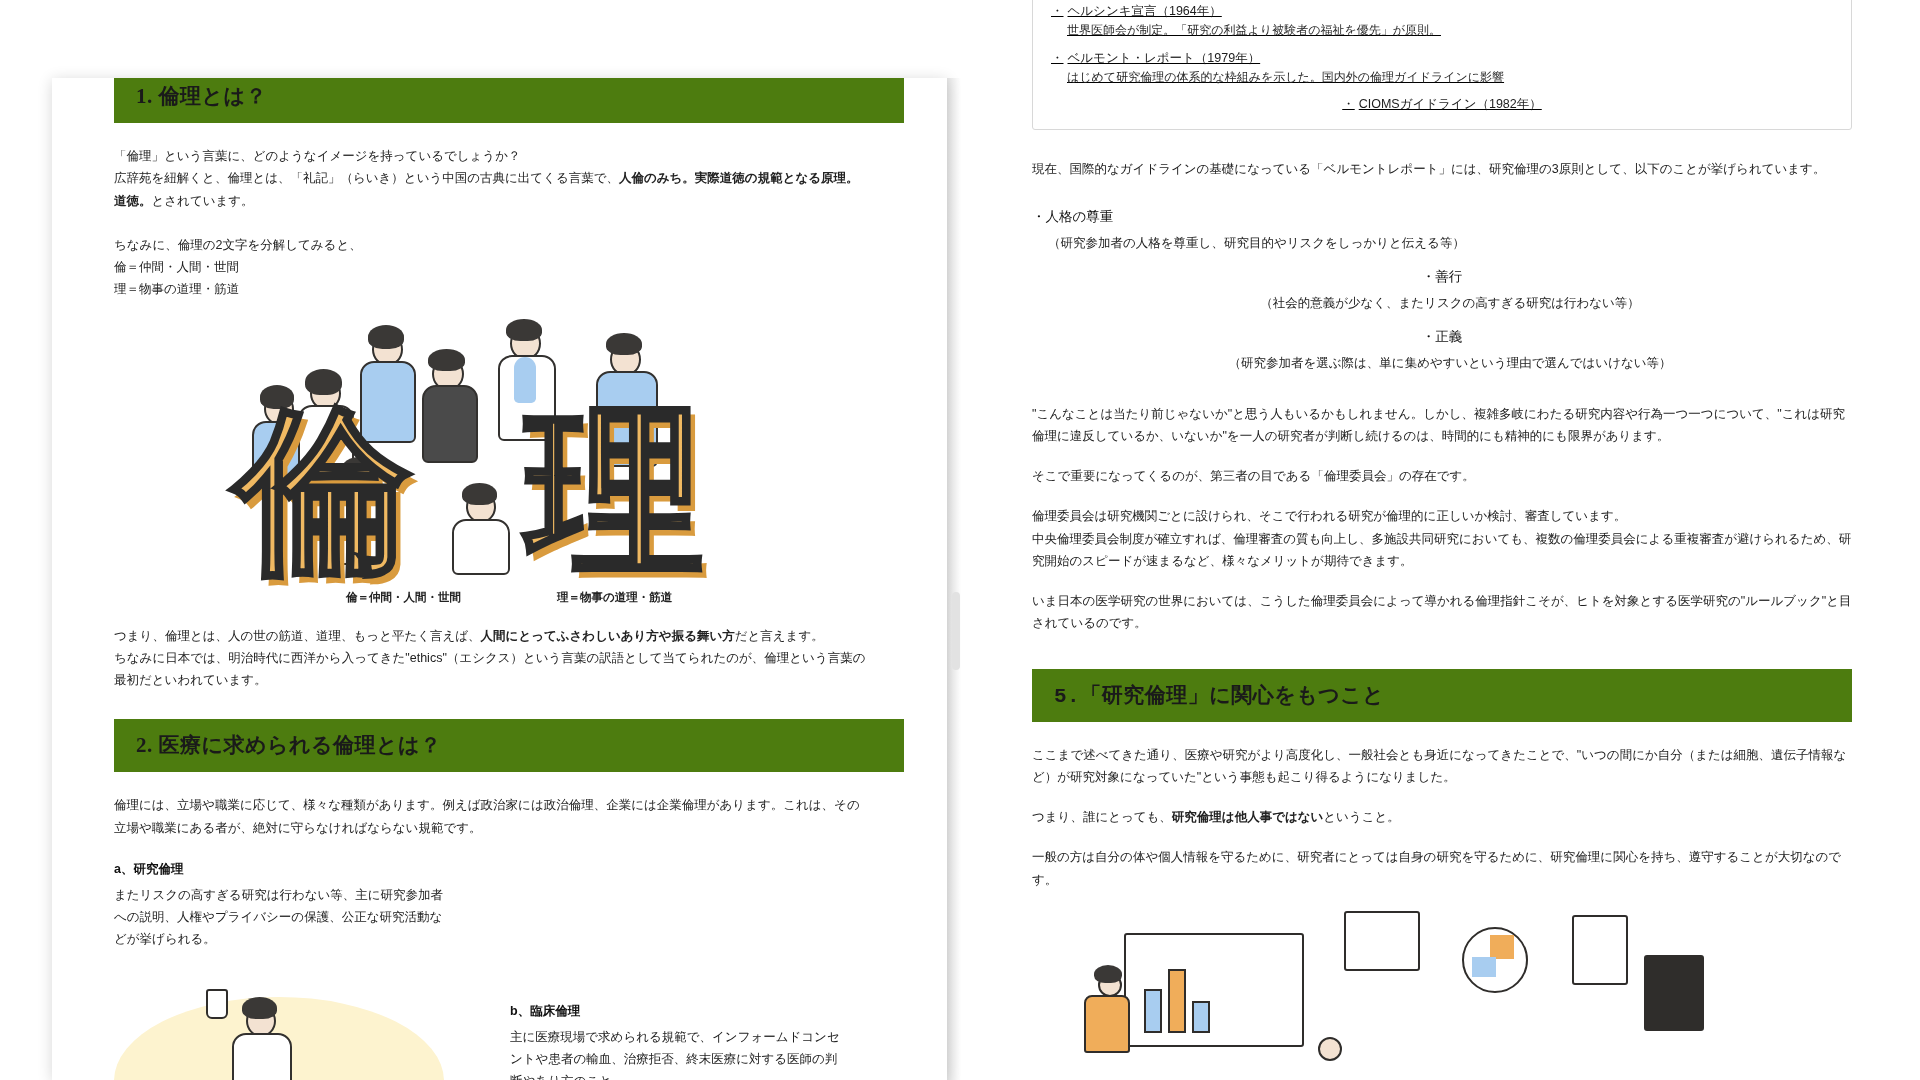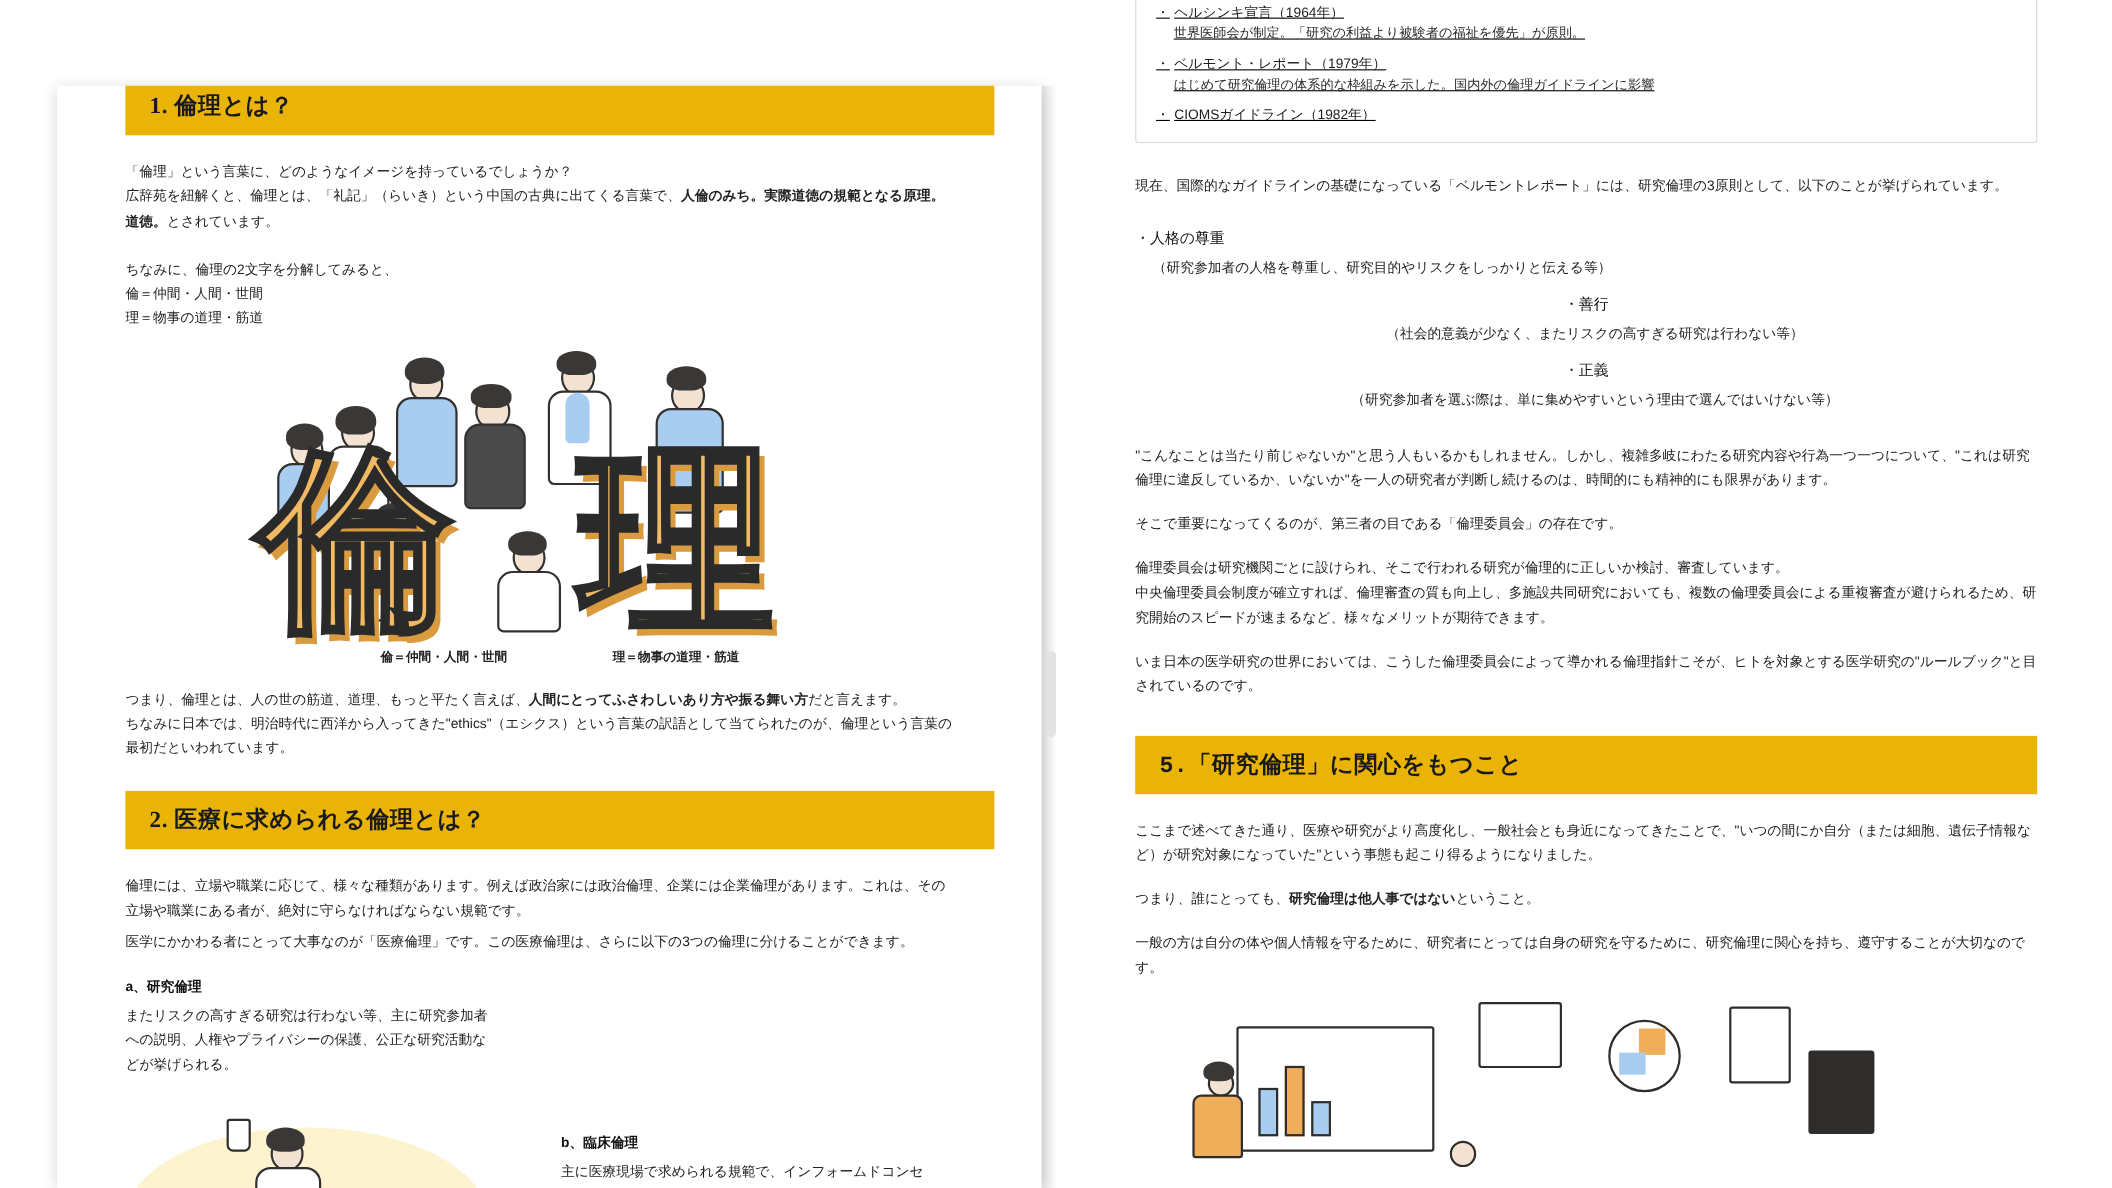--- a/index.html
+++ b/index.html
@@ -50,21 +50,21 @@
   }
   .right-inner {
     position: absolute;
     left: 22px;
     top: 0;
     width: 820px;
   }
 
   
   .sec-head {
-    background: #eab308;
+    background: #4d7c0f;
     padding: 12px 16px 13px 22px;
     font-size: 21px;
     font-weight: bold;
     color: #1a1a1a;
     font-family: "Liberation Serif", "DejaVu Serif", serif;
     letter-spacing: 0.5px;
   }
   .para {
     font-size: 12.5px;
     line-height: 1.78;
@@ -96,21 +96,21 @@
     padding: 0;
     list-style: none;
     text-decoration: underline;
   }
   .box li {
     font-size: 12.5px;
     line-height: 1.62;
     margin-bottom: 7px;
     color: #1d1d1d;
   }
-  .box li:last-child { margin-bottom: 0; }
+  .box li:last-child { margin-bottom: 0; text-align: center; }
   .box li .dot { margin-right: 4px; }
   .box li .sub {
     display: block;
     padding-left: 16px;
     font-size: 12px;
     color: #2a2a2a;
   }
 
   
   .mt6 { margin-top: 6px; }
@@ -318,23 +318,20 @@
         <p class="para">
           <span>つまり、倫理とは、人の世の筋道、道理、もっと平たく言えば、</span><span class="b">人間にとってふさわしいあり方や振る舞い方</span><span>だと言えます。</span><br>
           <span>ちなみに日本では、明治時代に西洋から入ってきた"ethics"（エシクス）という言葉の訳語として当てられたのが、倫理という言葉の最初だといわれています。</span>
         </p>
       </div>
 
       <div class="sec-head mt28">2. 医療に求められる倫理とは？</div>
 
       <div class="mt22" style="padding-right:34px;">
         <p class="para">倫理には、立場や職業に応じて、様々な種類があります。例えば政治家には政治倫理、企業には企業倫理があります。これは、その立場や職業にある者が、絶対に守らなければならない規範です。</p>
-      </div>
-      <div class="mt6" style="padding-right:34px;">
-        <p class="para">医学にかかわる者にとって大事なのが「医療倫理」です。この医療倫理は、さらに以下の3つの倫理に分けることができます。</p>
       </div>
 
       <div class="mt22">
         <div class="sub-head">a、研究倫理</div>
         <p class="para mt6" style="width:330px;">またリスクの高すぎる研究は行わない等、主に研究参加者への説明、人権やプライバシーの保護、公正な研究活動などが挙げられる。</p>
       </div>
 
       <div class="illus2">
         <div class="lab-bg"></div>
 

